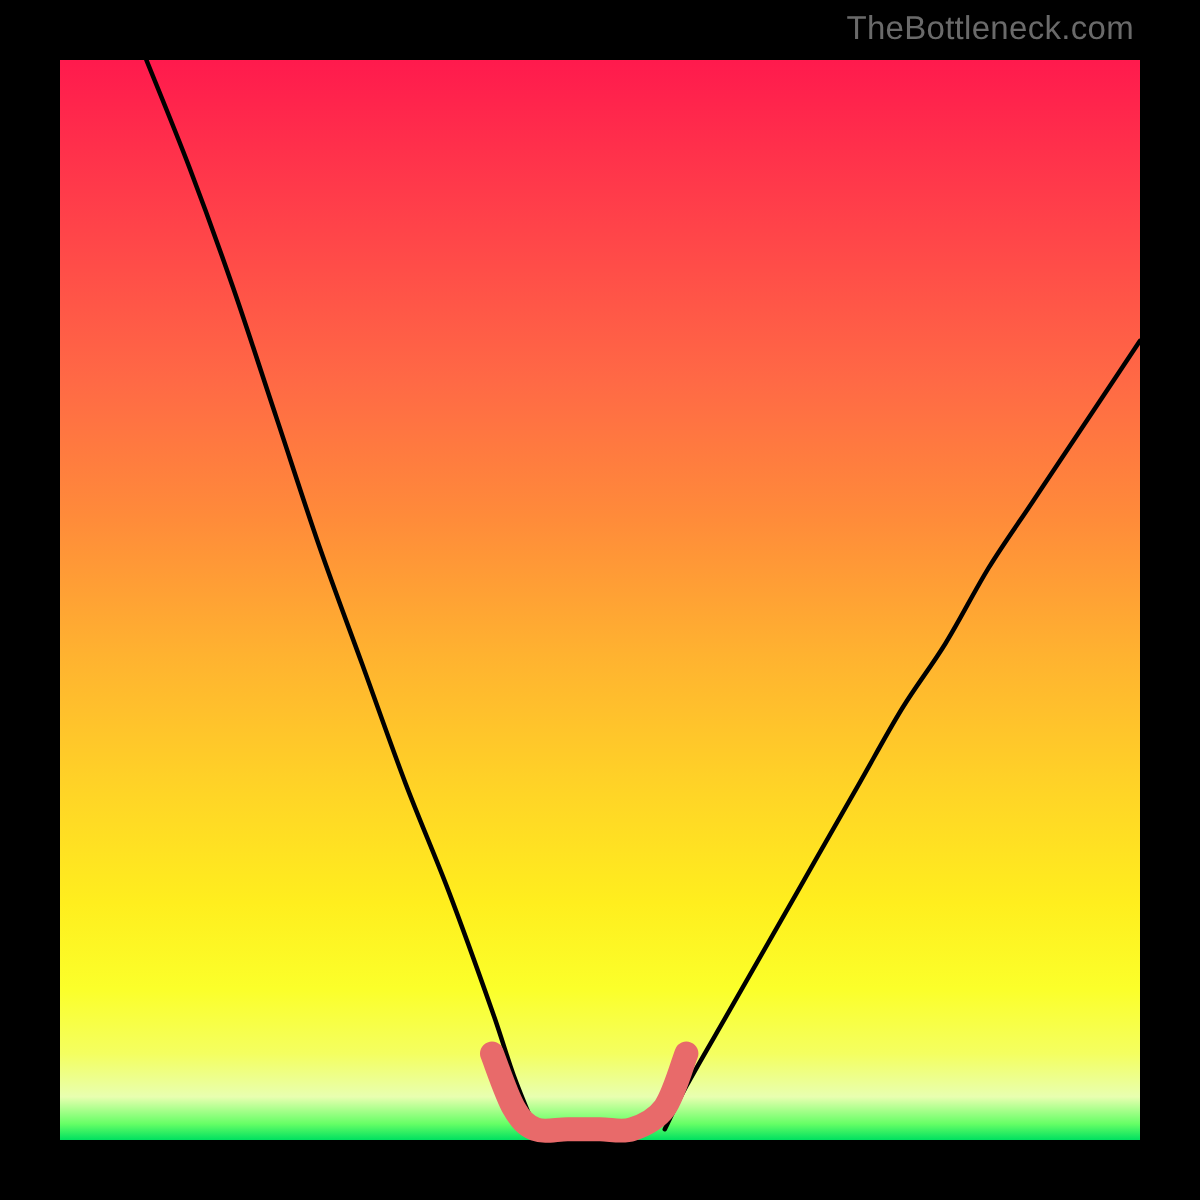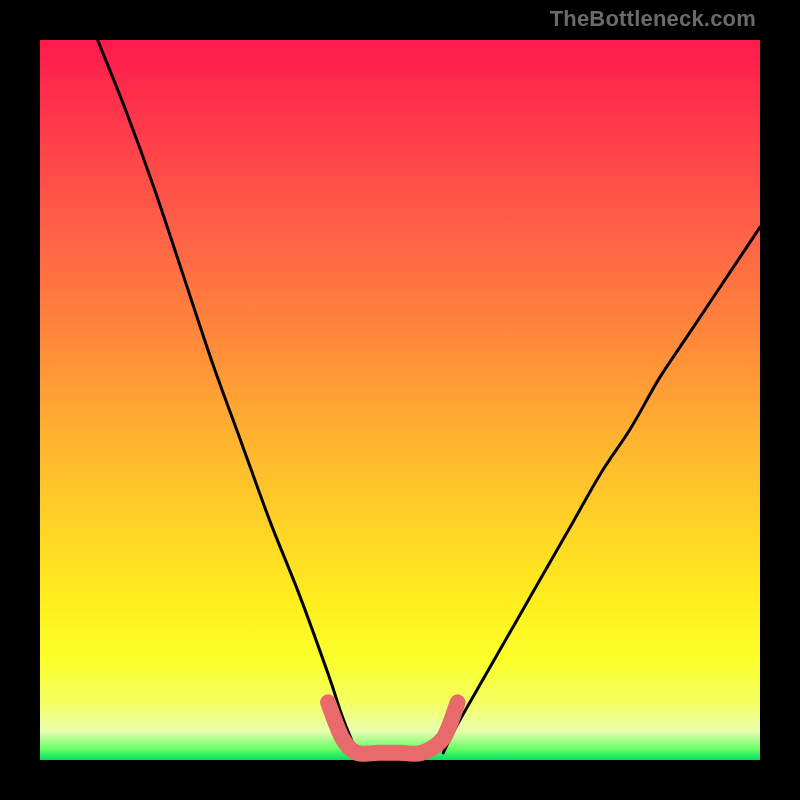--- a/index.html
+++ b/index.html
@@ -39,21 +39,21 @@
       #66ff66 98.5%,
       #00e060 100%
     );
   }
   .watermark {
     position: absolute;
     top: 6px;
     right: 44px;
     color: #6a6a6a;
     font-size: 22px;
-    font-weight: 700;
+    font-weight: 400;
     letter-spacing: 0.2px;
     user-select: none;
   }
   svg.curves {
     position: absolute;
     left: 0;
     top: 0;
     width: 720px;
     height: 720px;
     overflow: visible;

